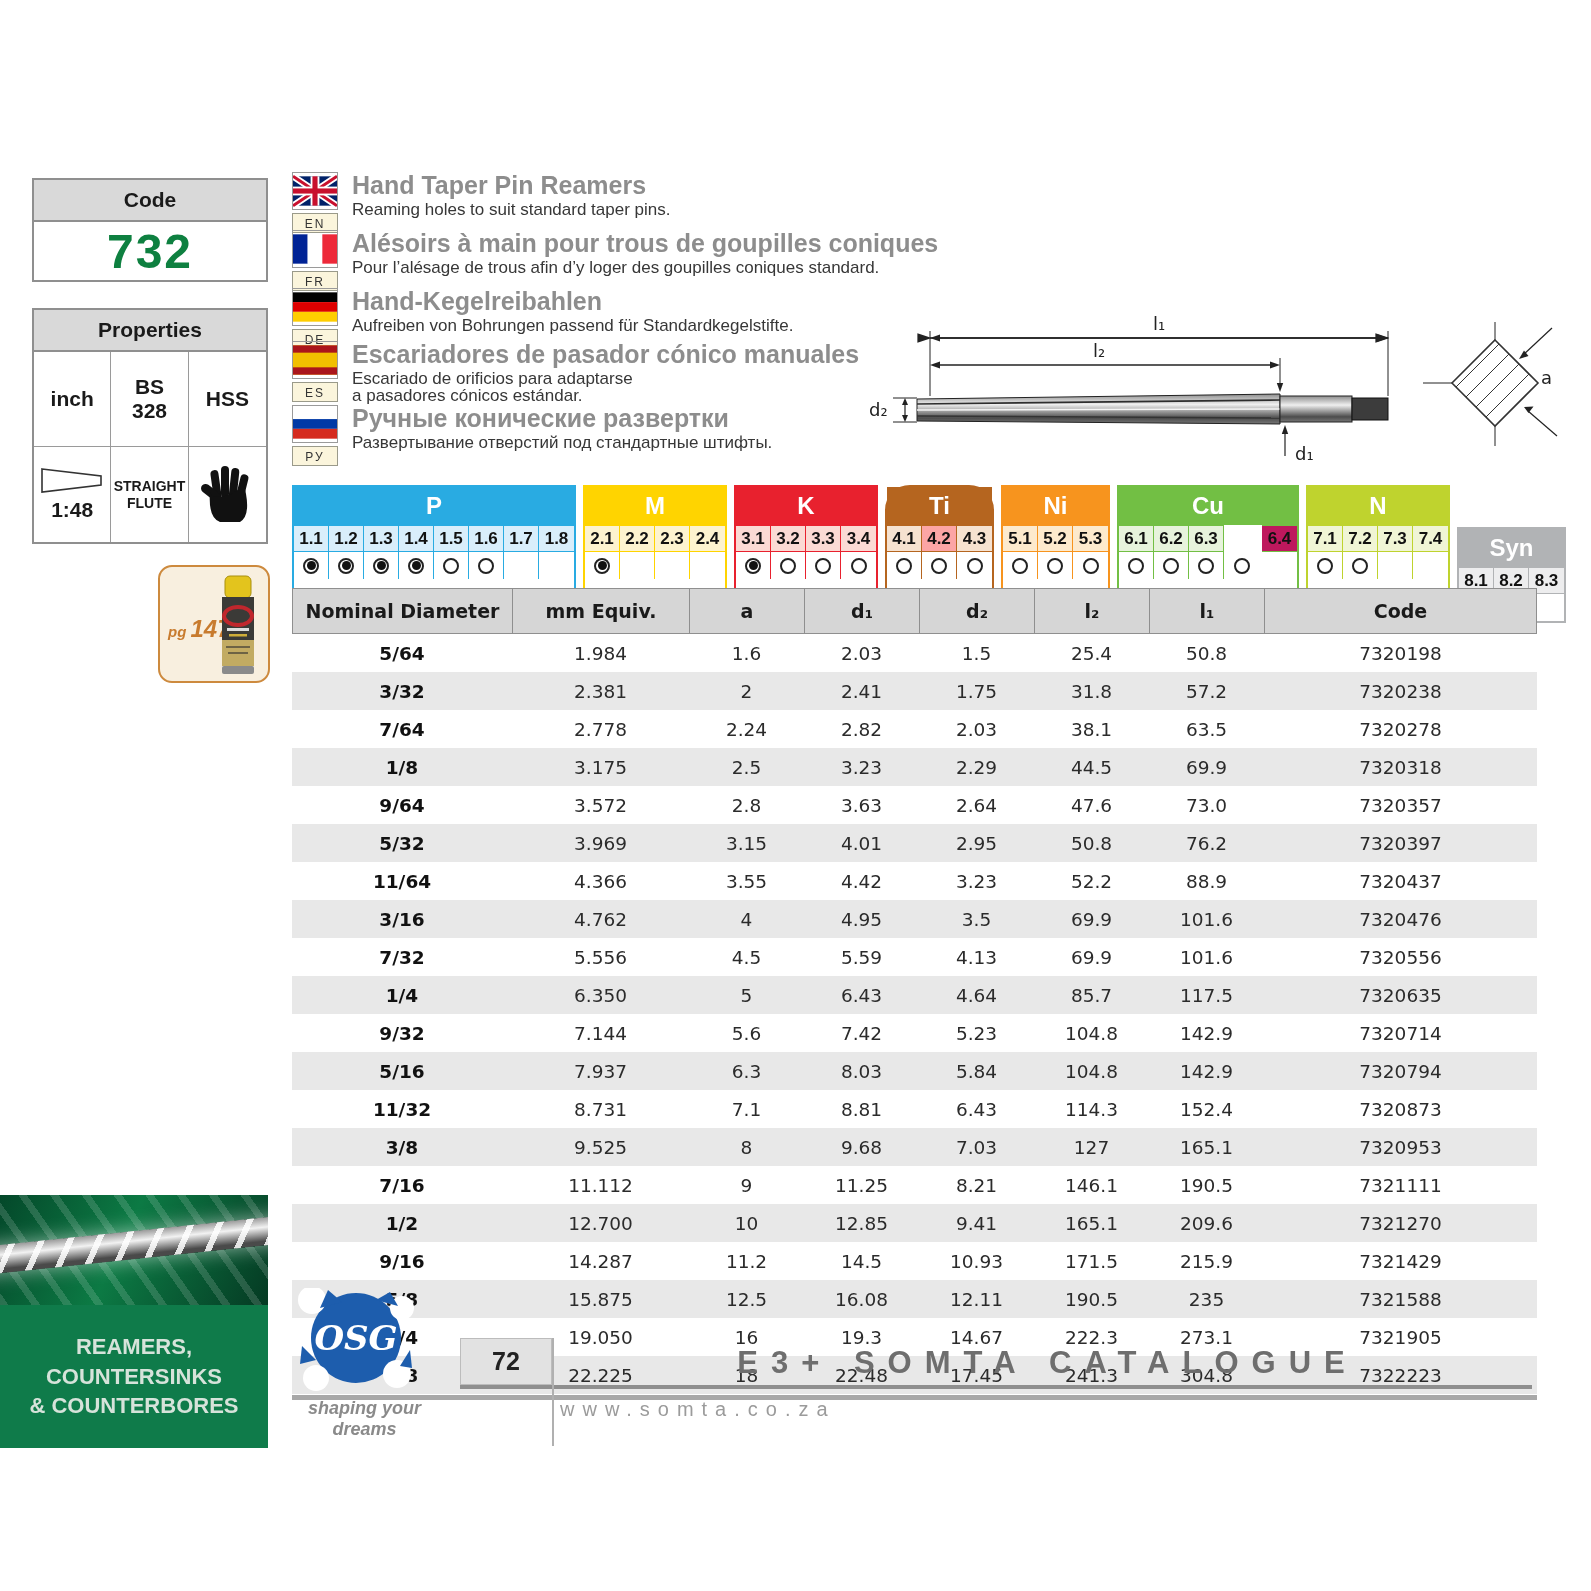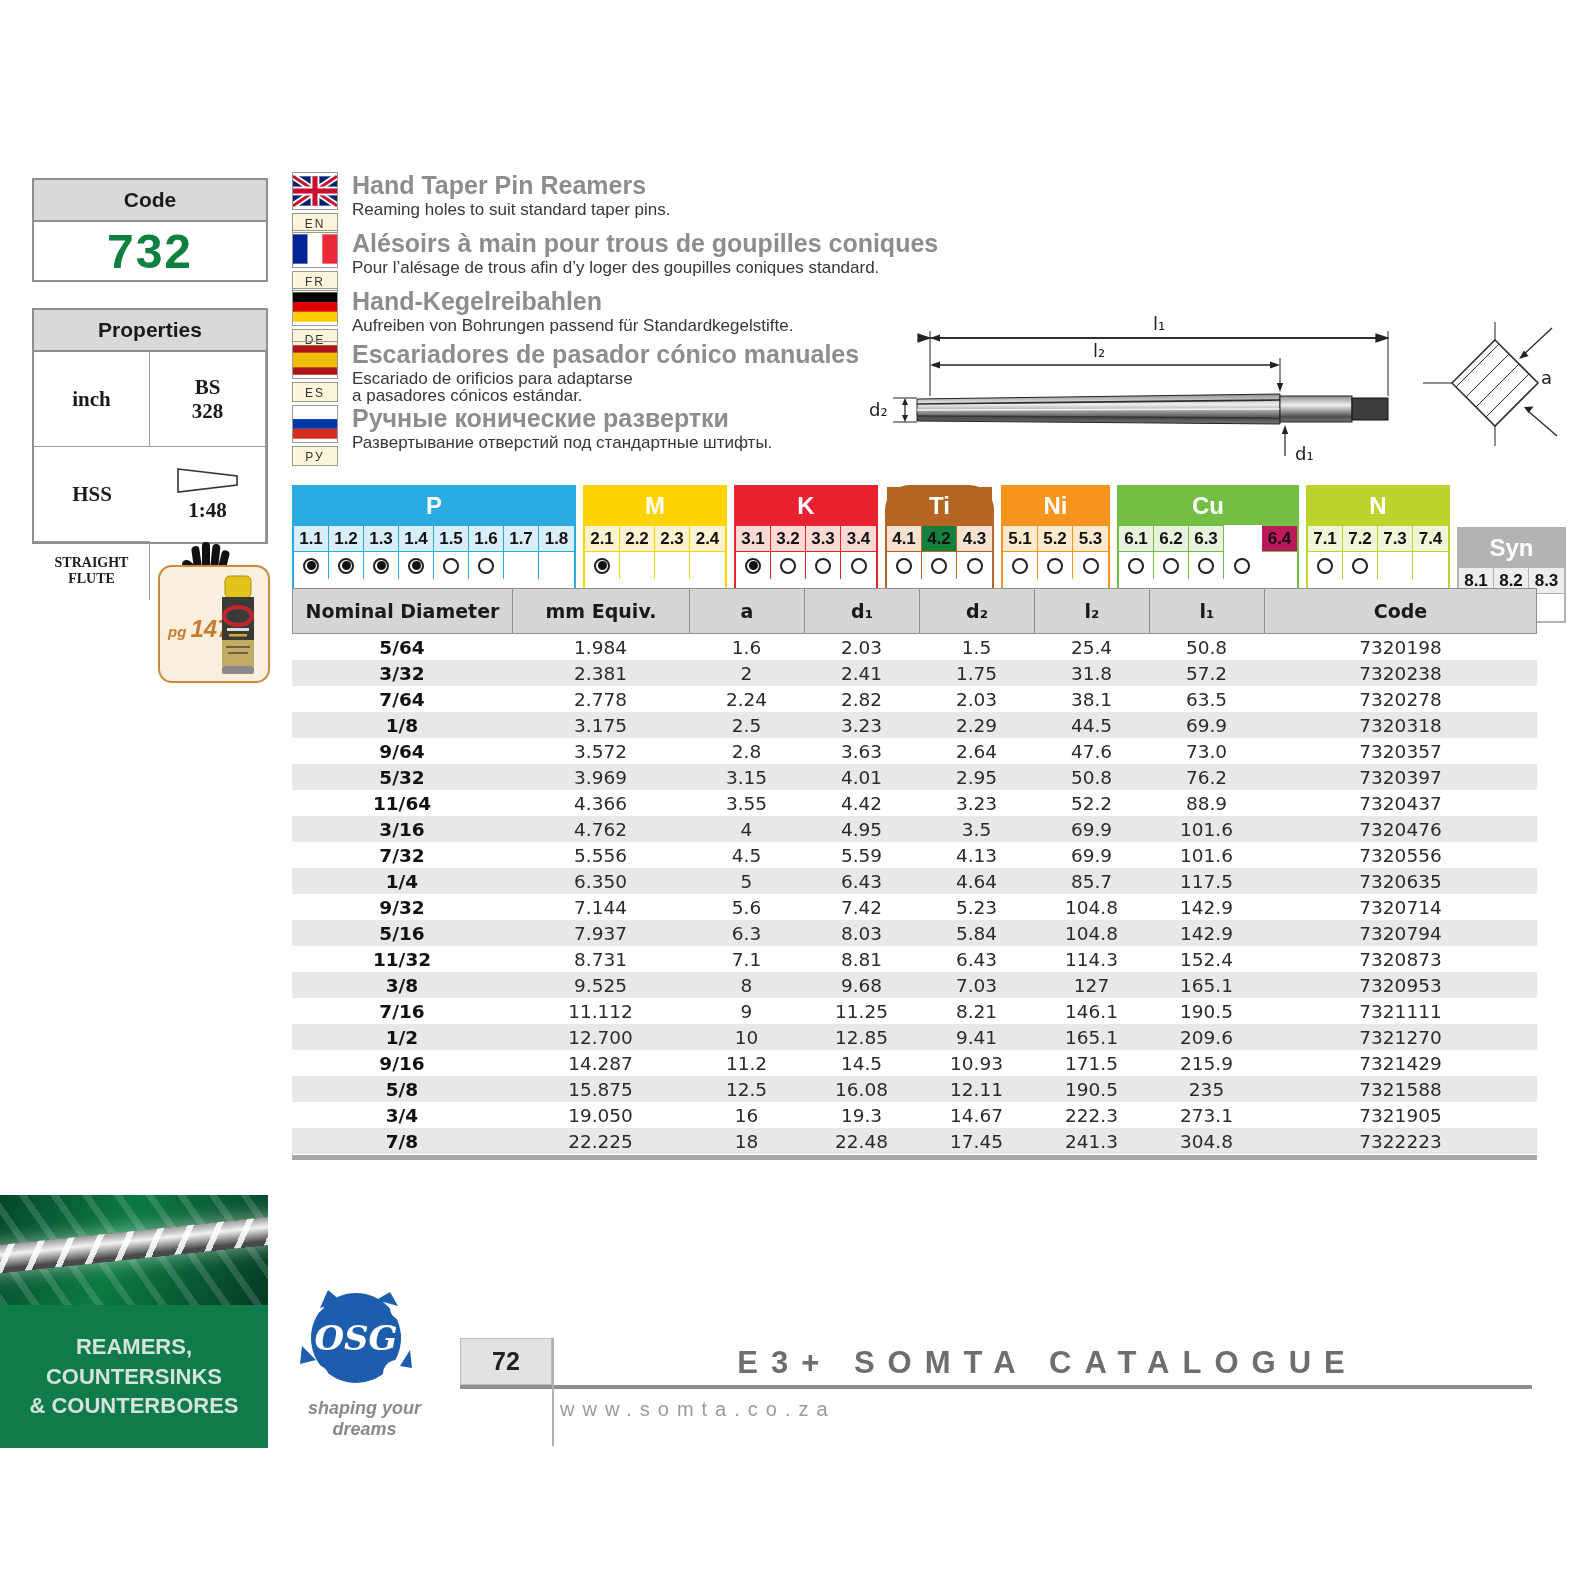--- a/index.html
+++ b/index.html
@@ -6,21 +6,21 @@
   .canvas{position:relative;width:1591px;height:1591px;background:#fff;overflow:hidden;
           font-family:"Liberation Sans", sans-serif;color:#1a1a1a;}
 
   
   .box{position:absolute;border:2px solid #8f8f8f;background:#fff;box-sizing:border-box;}
   .box-head{background:#d9d9d9;border-bottom:2px solid #8f8f8f;text-align:center;
             font-weight:bold;font-size:21px;line-height:40px;height:40px;color:#1a1a1a;}
   .code-box{left:32px;top:178px;width:236px;height:104px;}
   .code-value{font-size:48px;font-weight:bold;color:#0e8040;text-align:center;line-height:60px;letter-spacing:2px;}
   .props-box{left:32px;top:308px;width:236px;height:236px;}
-  .props-grid{display:grid;grid-template-columns:1fr 1fr;grid-template-rows:95px 95px;font-family:Liberation Serif, serif;}
+  .props-grid{display:grid;grid-template-columns:1fr 1fr 1fr;grid-template-rows:95px 95px;}
   .prop-cell{border-right:1px solid #9a9a9a;border-bottom:1px solid #9a9a9a;display:flex;
              flex-direction:column;align-items:center;justify-content:center;font-weight:bold;
              font-size:21px;text-align:center;white-space:pre-line;line-height:1.15;}
   .prop-cell:nth-child(3n){border-right:none;}
   .prop-cell:nth-child(n+4){border-bottom:none;}
   .prop-small{font-size:14px;}
   .taper-num{font-size:21px;font-weight:bold;margin-top:4px;}
 
   
   .pgref{position:absolute;left:158px;top:565px;width:112px;height:118px;border:2px solid #cd8a3e;
@@ -55,21 +55,21 @@
   .radio{width:16px;height:16px;border:2px solid #222;border-radius:50%;box-sizing:border-box;
          display:flex;align-items:center;justify-content:center;background:#fff;}
   .radio.filled::after{content:"";width:9px;height:9px;border-radius:50%;background:#111;}
 
   
   .dtable{position:absolute;left:292px;top:588px;width:1245px;font-family:"DejaVu Sans", sans-serif;}
   .thead{display:grid;grid-template-columns:220px 177px 115px 115px 115px 115px 115px 273px;}
   .th{background:#d6d6d6;border:1px solid #8f8f8f;border-right:none;height:46px;box-sizing:border-box;
       display:flex;align-items:center;justify-content:center;font-weight:bold;font-size:19px;}
   .th:last-child{border-right:1px solid #8f8f8f;}
-  .trow{display:grid;grid-template-columns:220px 177px 115px 115px 115px 115px 115px 273px;height:26px;}
+  .trow{display:grid;grid-template-columns:220px 177px 115px 115px 115px 115px 115px 273px;height:38px;}
   .trow.stripe{background:#e8e8e8;}
   .td{display:flex;align-items:center;justify-content:center;font-size:18.5px;color:#2b2b2b;}
   .td:first-child{font-weight:bold;color:#111;}
   .tbottom{height:5px;background:#a8a8a8;margin-top:1px;}
 
   
   .side-photo{position:absolute;left:0;top:1195px;width:268px;height:110px;overflow:hidden;
       background:linear-gradient(115deg,#04482a,#0c7a44 45%,#053a23);}
   .side-photo .streaks{position:absolute;inset:0;
       background:repeating-linear-gradient(55deg,rgba(255,255,255,0.14) 0 7px,rgba(255,255,255,0) 7px 26px);}
@@ -368,21 +368,21 @@
           </div>
           <div class="mat-cell rad last" style="border-color: rgb(232, 33, 46);">
             <span class="radio"></span>
           </div>
         </div>
       </div>
       <div class="mat-group" style="border-color: rgb(181, 101, 31); border-radius: 25px;">
         <div class="mat-head" style="background: rgb(181, 101, 31);">Ti</div>
         <div class="mat-row">
           <div class="mat-cell num" style="background: rgb(246, 226, 208); border-color: rgb(181, 101, 31);">4.1</div>
-          <div class="mat-cell num" style="background: #15803d; border-color: rgb(181, 101, 31);">4.2</div>
+          <div class="mat-cell num" style="background: #fca5a5; border-color: rgb(181, 101, 31);">4.2</div>
           <div class="mat-cell num last" style="background: rgb(246, 226, 208); border-color: rgb(181, 101, 31);">4.3</div>
         </div>
         <div class="mat-row">
           <div class="mat-cell rad" style="border-color: rgb(181, 101, 31);">
             <span class="radio"></span>
           </div>
           <div class="mat-cell rad" style="border-color: rgb(181, 101, 31);">
             <span class="radio"></span>
           </div>
           <div class="mat-cell rad last" style="border-color: rgb(181, 101, 31);">

